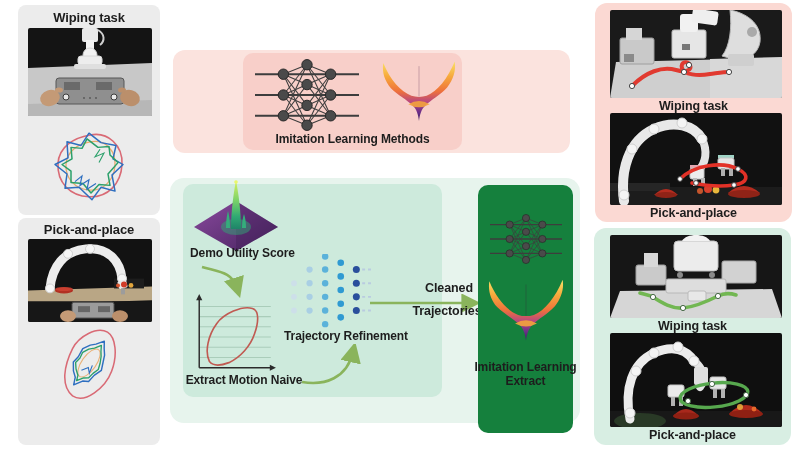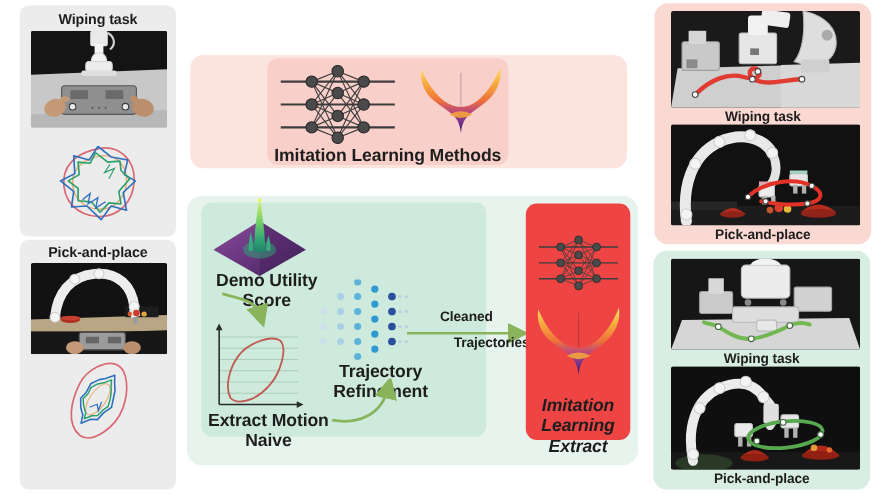--- a/index.html
+++ b/index.html
@@ -4,21 +4,21 @@
 <style>
   html,body{margin:0;padding:0;background:#fff;}
   #canvas{position:relative;width:800px;height:450px;background:#ffffff;overflow:hidden;
           font-family:"Liberation Sans",sans-serif;}
   .panel{position:absolute;}
   .lbl{position:absolute;font-weight:700;color:#1d1d1d;text-align:center;letter-spacing:-0.1px;line-height:1.15;}
   .photo{position:absolute;overflow:hidden;border-radius:2px;}
   .photo svg{display:block;width:100%;height:100%;}
   .icon{position:absolute;}
   .icon svg{display:block;width:100%;height:100%;}
-  .f13{font-size:13px;} .f12{font-size:16px;} .f125{font-size:12.5px;} .f135{font-size:13.5px;}
+  .f13{font-size:13px;} .f12{font-size:12px;} .f125{font-size:12.5px;} .f135{font-size:13.5px;}
 </style>
 </head>
 <body>
 
 <div id="canvas">
 
   <div class="panel" style="left:18px;top:5px;width:142px;height:210px;background:#ececec;border-radius:8px;">
     <div class="lbl f13" style="left:0;top:6px;width:100%;">Wiping task</div>
 
     <div class="photo" style="left:10px;top:23px;width:124px;height:88px;">
@@ -291,24 +291,24 @@
   <div class="icon" style="left:368px;top:294px;width:114px;height:18px;">
     <svg viewBox="0 0 114 18">
       <defs>
           <marker id="ah3" markerWidth="8" markerHeight="8" refX="4" refY="4" orient="auto">
         <path d="M0,0 L8,4 L0,8 Z" fill="#8ab45c"></path>
           </marker>
         </defs>
       <path d="M2,9 L103,9" stroke="#8ab45c" stroke-width="2.4" fill="none" marker-end="url(#ah3)"></path>
     </svg>
   </div>
-  <div class="lbl f125" style="left:381px;top:281px;width:86px;">Cleaned</div>
+  <div class="lbl f125" style="left:406px;top:281px;width:86px;">Cleaned</div>
   <div class="lbl f125" style="left:398px;top:304px;width:98px;">Trajectories</div>
 
-  <div class="panel" style="left:478px;top:185px;width:95px;height:215px;background:#ef4444;border-radius:10px;font-style:italic;">
+  <div class="panel" style="left:478px;top:185px;width:95px;height:248px;background:#15803d;border-radius:10px;">
     <div class="icon" style="left:12px;top:28px;width:72px;height:52px;">
       <svg viewBox="0 0 110 76">
         <g stroke="#3d3d3d" stroke-width="2">
           <line x1="0" y1="16" x2="110" y2="16"></line>
             <line x1="0" y1="38" x2="110" y2="38"></line>
             <line x1="0" y1="60" x2="110" y2="60"></line>
         </g>
         <g stroke="#3d3d3d" stroke-width="1.1">
           <line x1="30" y1="16" x2="55" y2="6"></line>
             <line x1="30" y1="16" x2="55" y2="27"></line>

